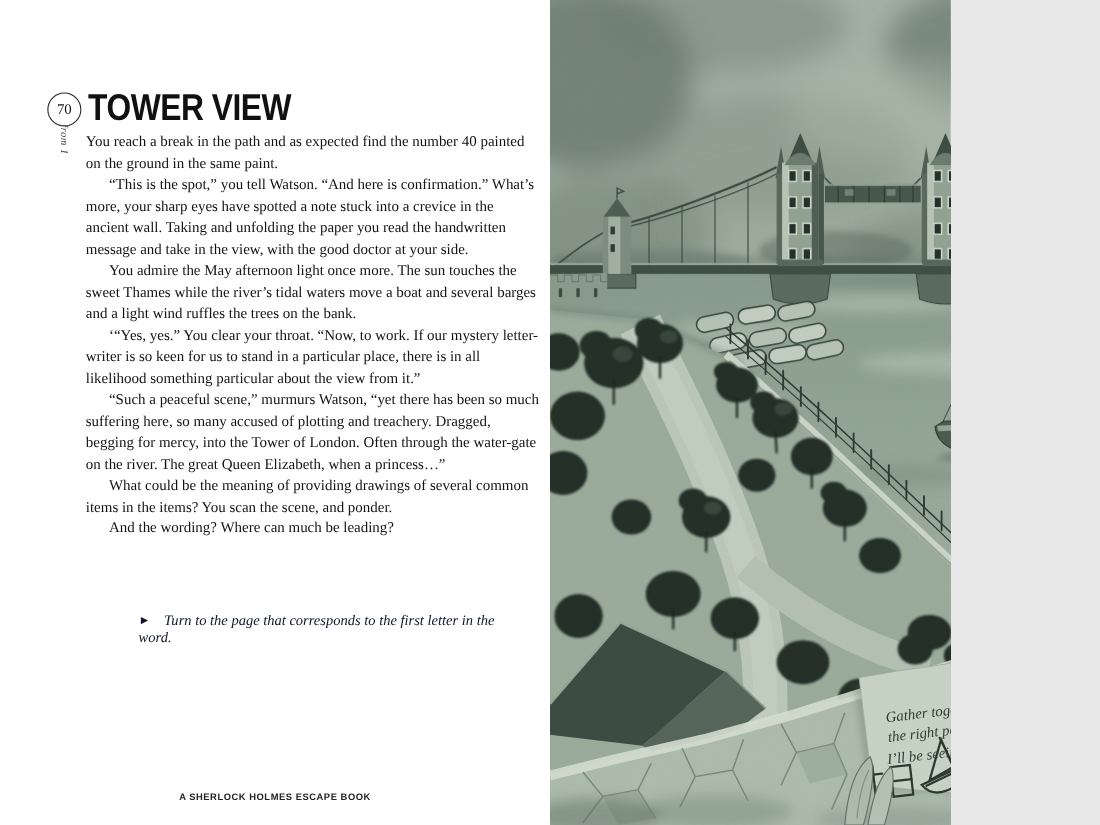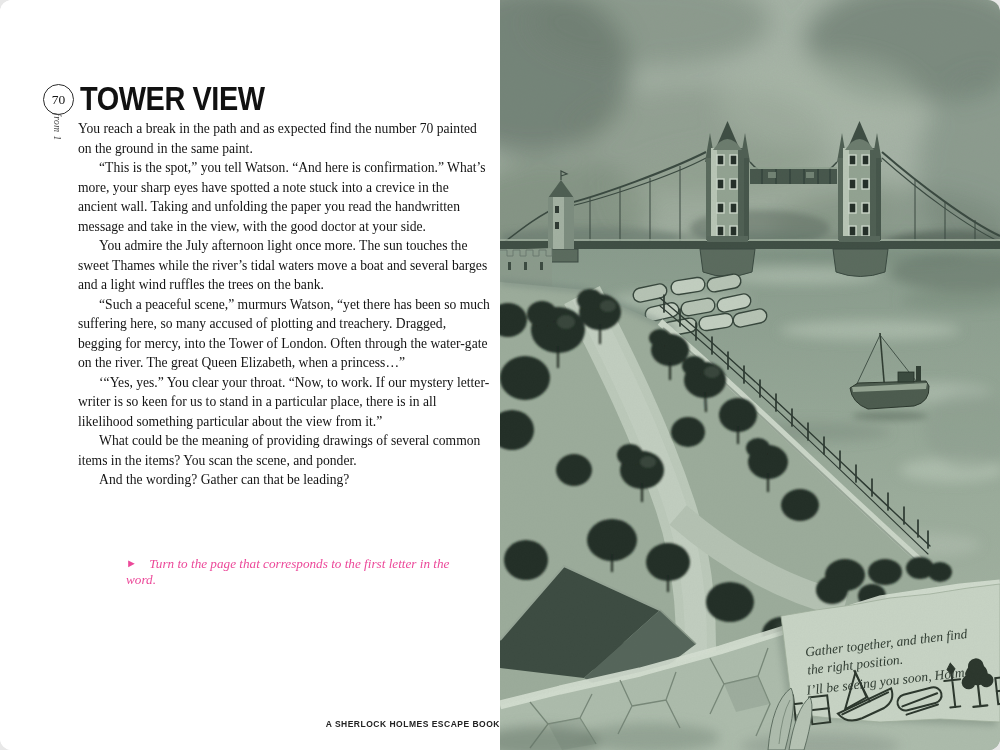--- a/index.html
+++ b/index.html
@@ -1,61 +1,61 @@
 <!DOCTYPE html>
 <html><head>
 <meta charset="utf-8">
 <style>
   html,body{margin:0;padding:0;background:#e8e8e8;}
-  #spread{position:relative;width:1000px;height:750px;background:#ffffff;overflow:hidden;
-          font-family:"Liberation Serif", serif;color:#161616;border-radius:12px;}
+  #spread{position:relative;width:864px;height:750px;background:#ffffff;overflow:hidden;
+          font-family:"Liberation Serif", serif;color:#161616;}
   
   #left-page{position:absolute;left:0;top:0;width:500px;height:750px;background:#ffffff;}
   .section-circle{position:absolute;left:43px;top:84px;width:29px;height:29px;border:1.6px solid #2b2b2b;
           border-radius:50%;display:flex;align-items:center;justify-content:center;
           font-size:13.5px;font-family:"Liberation Serif",serif;}
   .page-title{position:absolute;left:80px;top:79px;font-family:"Liberation Sans",sans-serif;
           font-weight:bold;font-size:34px;letter-spacing:-0.5px;color:#111;
           transform:scaleX(0.85);transform-origin:left top;white-space:nowrap;}
   .from-label{position:absolute;left:62px;top:113px;font-size:9.5px;font-style:italic;color:#444;
           transform:rotate(90deg);transform-origin:0 0;white-space:nowrap;letter-spacing:.5px;}
   .body-text{position:absolute;left:78px;top:119px;width:412px;font-size:13.6px;line-height:1.435;
           color:#131313;}
   .body-text p{margin:0;text-indent:1.55em;}
   .body-text p:first-child{text-indent:0;}
-  .instruction{position:absolute;left:126px;top:556px;width:340px;font-size:13.2px;font-style:italic;color:#ec4899;}
+  .instruction{position:absolute;left:126px;top:556px;width:340px;font-size:13.2px;font-style:italic;color:#0f172a;}
   .instruction .marker{font-style:normal;font-size:11px;margin-right:9px;position:relative;top:-1px;}
-  .page-footer{position:absolute;left:0;bottom:21px;width:500px;text-align:right;
+  .page-footer{position:absolute;left:0;bottom:21px;width:500px;text-align:center;
           font-family:"Liberation Sans",sans-serif;font-weight:bold;font-size:8.5px;
           letter-spacing:.5px;color:#222;}
   
   #right-page{position:absolute;left:500px;top:0;width:500px;height:750px;}
   #right-page svg{display:block;}
 </style>
 </head>
 <body>
 
 <div id="spread">
 
   <div id="left-page">
     <div class="section-circle">
       <span>70</span>
     </div>
     <div class="page-title">TOWER VIEW</div>
     <div class="from-label">from 1</div>
 
     <div class="body-text">
 
-    <p>You reach a break in the path and as expected find the number 70 painted on the ground in the same paint.</p>
+    <p>You reach a break in the path and as expected find the number 40 painted on the ground in the same paint.</p>
         <p>“This is the spot,” you tell Watson. “And here is confirmation.” What’s more, your sharp eyes have spotted a note stuck into a crevice in the ancient wall. Taking and unfolding the paper you read the handwritten message and take in the view, with the good doctor at your side.</p>
-        <p>You admire the July afternoon light once more. The sun touches the sweet Thames while the river’s tidal waters move a boat and several barges and a light wind ruffles the trees on the bank.</p>
+        <p>You admire the May afternoon light once more. The sun touches the sweet Thames while the river’s tidal waters move a boat and several barges and a light wind ruffles the trees on the bank.</p>
+        <p>‘“Yes, yes.” You clear your throat. “Now, to work. If our mystery letter-writer is so keen for us to stand in a particular place, there is in all likelihood something particular about the view from it.”</p>
         <p>“Such a peaceful scene,” murmurs Watson, “yet there has been so much suffering here, so many accused of plotting and treachery. Dragged, begging for mercy, into the Tower of London. Often through the water-gate on the river. The great Queen Elizabeth, when a princess…”</p>
-        <p>‘“Yes, yes.” You clear your throat. “Now, to work. If our mystery letter-writer is so keen for us to stand in a particular place, there is in all likelihood something particular about the view from it.”</p>
         <p>What could be the meaning of providing drawings of several common items in the items? You scan the scene, and ponder.</p>
-        <p>And the wording? Gather can that be leading?</p>
+        <p>And the wording? Where can much be leading?</p>
       </div>
 
     <div class="instruction">
       <span class="marker">►</span>
       <span>Turn to the page that corresponds to the first letter in the word.</span>
     </div>
 
     <div class="page-footer">A SHERLOCK HOLMES ESCAPE BOOK</div>
   </div>
 

